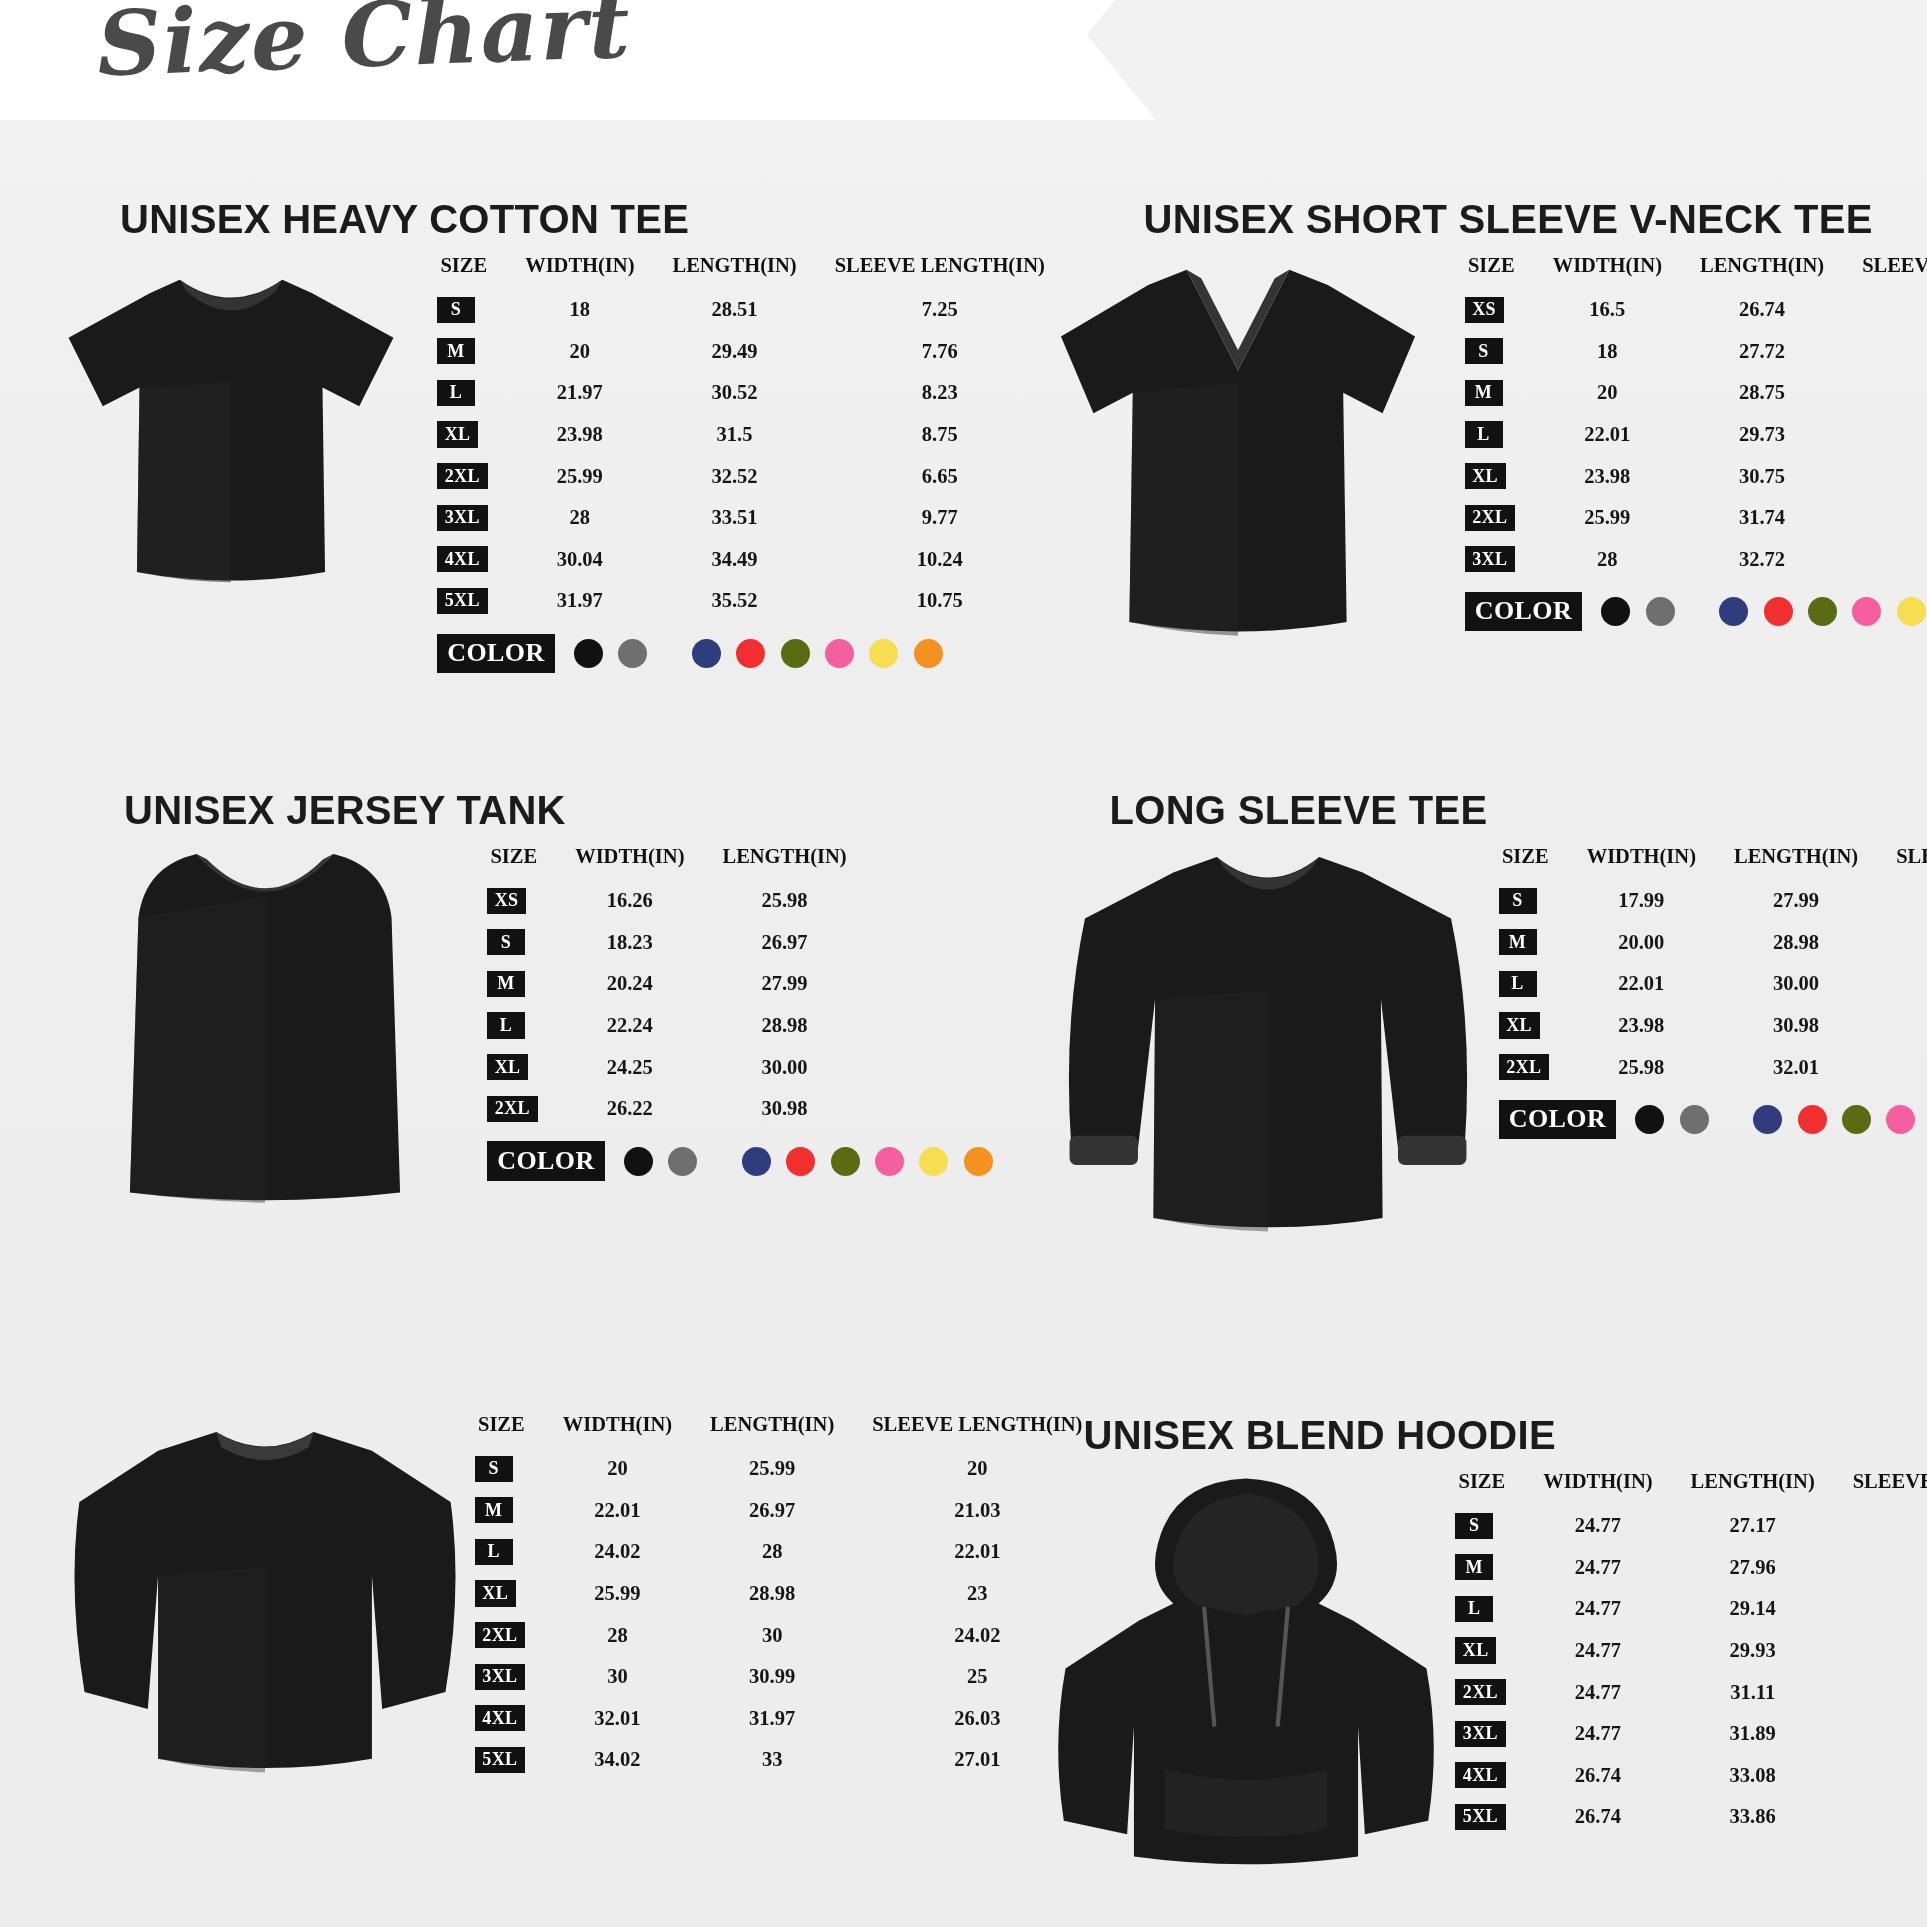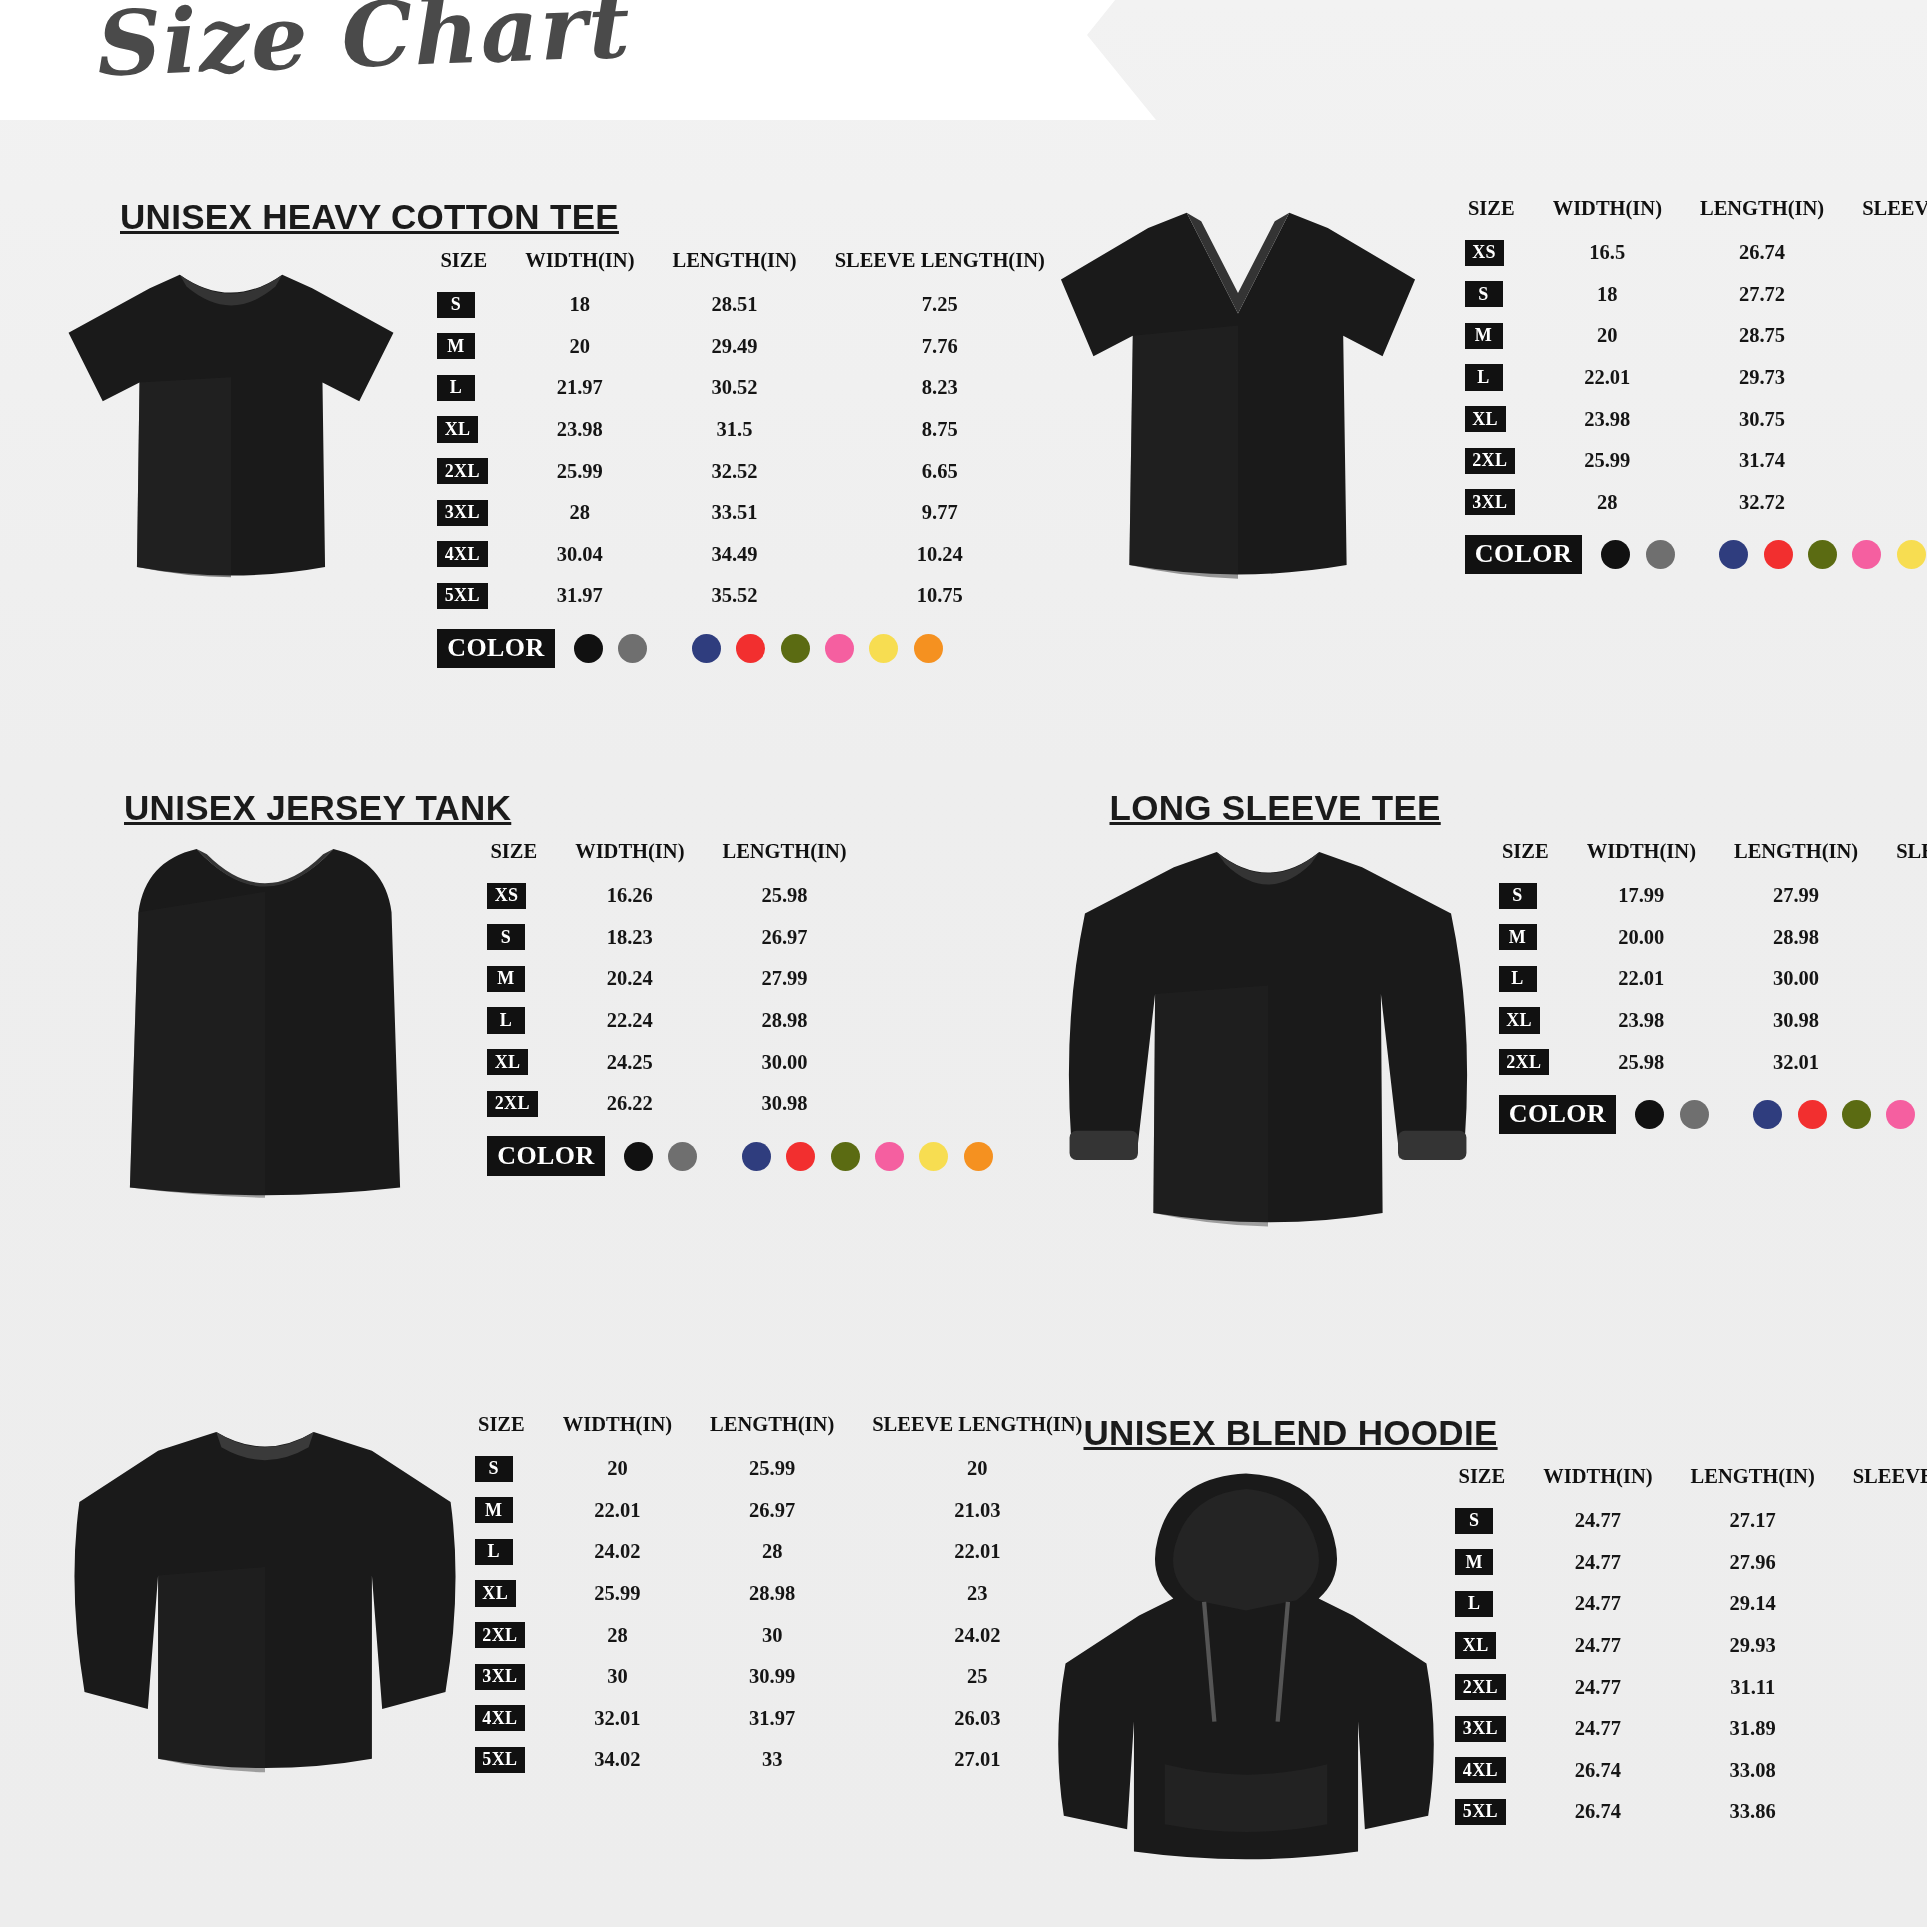--- a/index.html
+++ b/index.html
@@ -43,26 +43,25 @@
   .grid {
     position: absolute;
     top: 197px; left: 0;
     width: 1927px;
   }
   .row { display: flex; width: 100%; }
   .cell { width: 50%; position: relative; }
 
   .block-title {
     font-weight: bold;
-    font-size: 35px;
+    font-size: 40px;
     color: #1b1b1b;
     letter-spacing: 0.3px;
     margin: 0 0 12px 0;
     white-space: nowrap;
-    text-decoration: underline;
   }
 
   .block-body { display: flex; align-items: flex-start; font-family: Liberation Serif, serif; }
 
   .garment {
     position: relative;
     flex: 0 0 auto;
     display: flex;
     align-items: flex-start;
     justify-content: center;
@@ -223,20 +222,21 @@
                 <span class="swatch" style="background:#f22f2f"></span>
                 <span class="swatch" style="background:#5b6b12"></span>
                 <span class="swatch" style="background:#f55fa0"></span>
                 <span class="swatch" style="background:#f7dd51"></span>
                 <span class="swatch" style="background:#f59120"></span>
        </div>
       </div>
     </div>
   </div>
   <div class="cell" style="height:591px">
+    <div class="block-title" style="margin-left:180px">UNISEX SHORT SLEEVE V-NECK TEE</div>
     <div class="block-body" style="margin-left:73px">
       <div class="garment" style="width:402px">
         <svg class="shirt" width="402" height="394" viewBox="0 0 470 460">
       <path d="M175 18 L130 36 L28 96 L66 186 L112 162 L108 430 Q235 452 362 430 L358 162 L404 186 L442 96 L340 36 L295 18 L235 136 Z" fill="#1a1a1a"></path>
       <path d="M175 18 L235 136 L295 18 L278 28 L235 112 L192 28 Z" fill="#343434"></path>
       <path d="M112 162 L108 430 Q170 444 235 446 L235 150 Z" fill="#262626" opacity="0.45"></path>
     </svg>
       </div>
       <div style="margin-left:26px">
         <table class="size-table">

